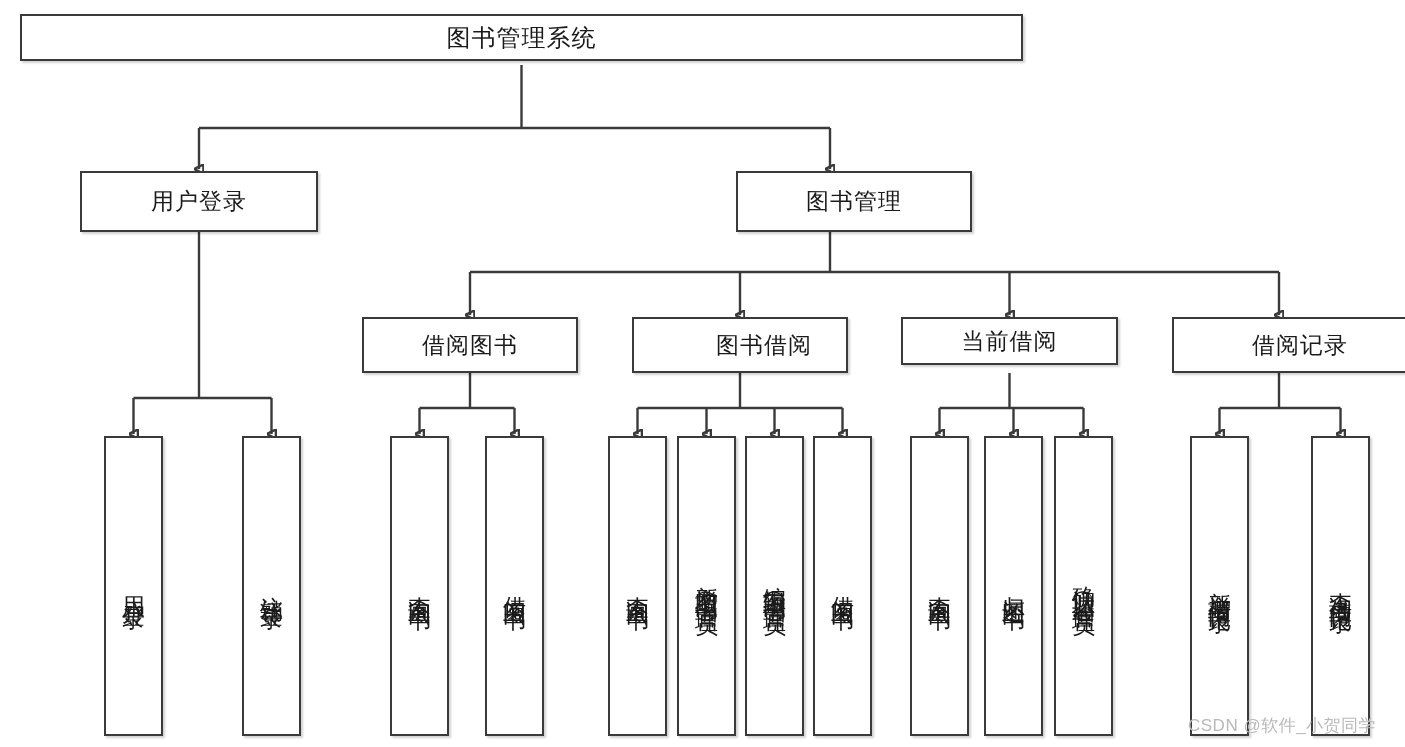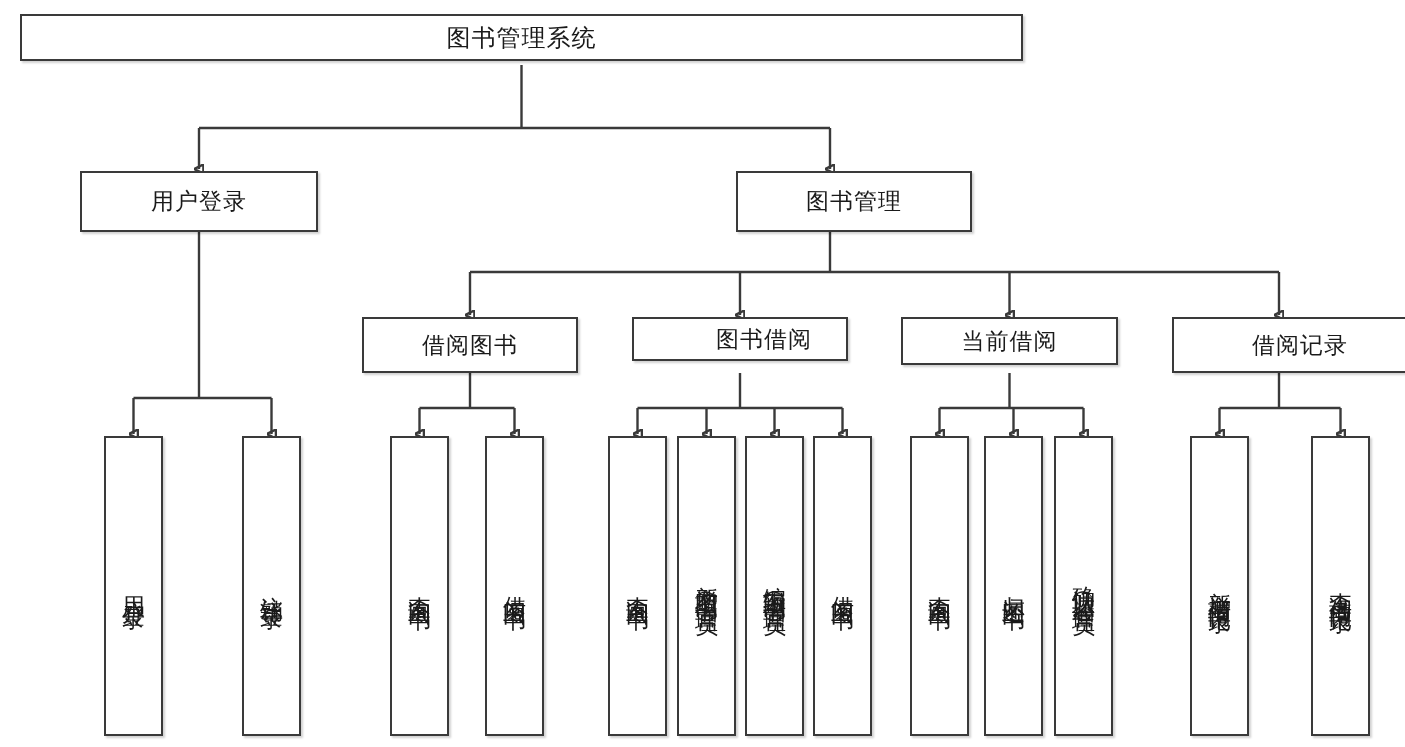--- a/index.html
+++ b/index.html
@@ -135,21 +135,21 @@
       </div>
       <div class="node horiz" style="left: 80px; top: 171px; width: 238px; height: 61px;">
         <span class="label">用户登录</span>
       </div>
       <div class="node horiz" style="left: 736px; top: 171px; width: 236px; height: 61px;">
         <span class="label">图书管理</span>
       </div>
       <div class="node horiz" style="left: 362px; top: 317px; width: 216px; height: 56px;">
         <span class="label">借阅图书</span>
       </div>
-      <div class="node horiz" style="left: 632px; top: 317px; width: 216px; height: 44px; padding-left: 48px;">
+      <div class="node horiz" style="left: 632px; top: 317px; width: 216px; height: 56px; padding-left: 48px;">
         <span class="label">图书借阅</span>
       </div>
       <div class="node horiz" style="left: 901px; top: 317px; width: 217px; height: 48px;">
         <span class="label">当前借阅</span>
       </div>
       <div class="node horiz" style="left: 1172px; top: 317px; width: 256px; height: 56px;">
         <span class="label">借阅记录</span>
       </div>
       <div class="node vert" style="left: 104px; top: 436px; width: 59px; height: 300px;">
         <span class="label">用户登录</span>
@@ -185,13 +185,14 @@
         <span class="label">确认归还（管理员）</span>
       </div>
       <div class="node vert" style="left: 1190px; top: 436px; width: 59px; height: 300px;">
         <span class="label">新增借阅记录</span>
       </div>
       <div class="node vert" style="left: 1311px; top: 436px; width: 59px; height: 300px;">
         <span class="label">查询借阅记录</span>
       </div>
     </div>
 
+  <div class="watermark">CSDN @软件_小贺同学</div>
 </div>
 
 </body></html>

